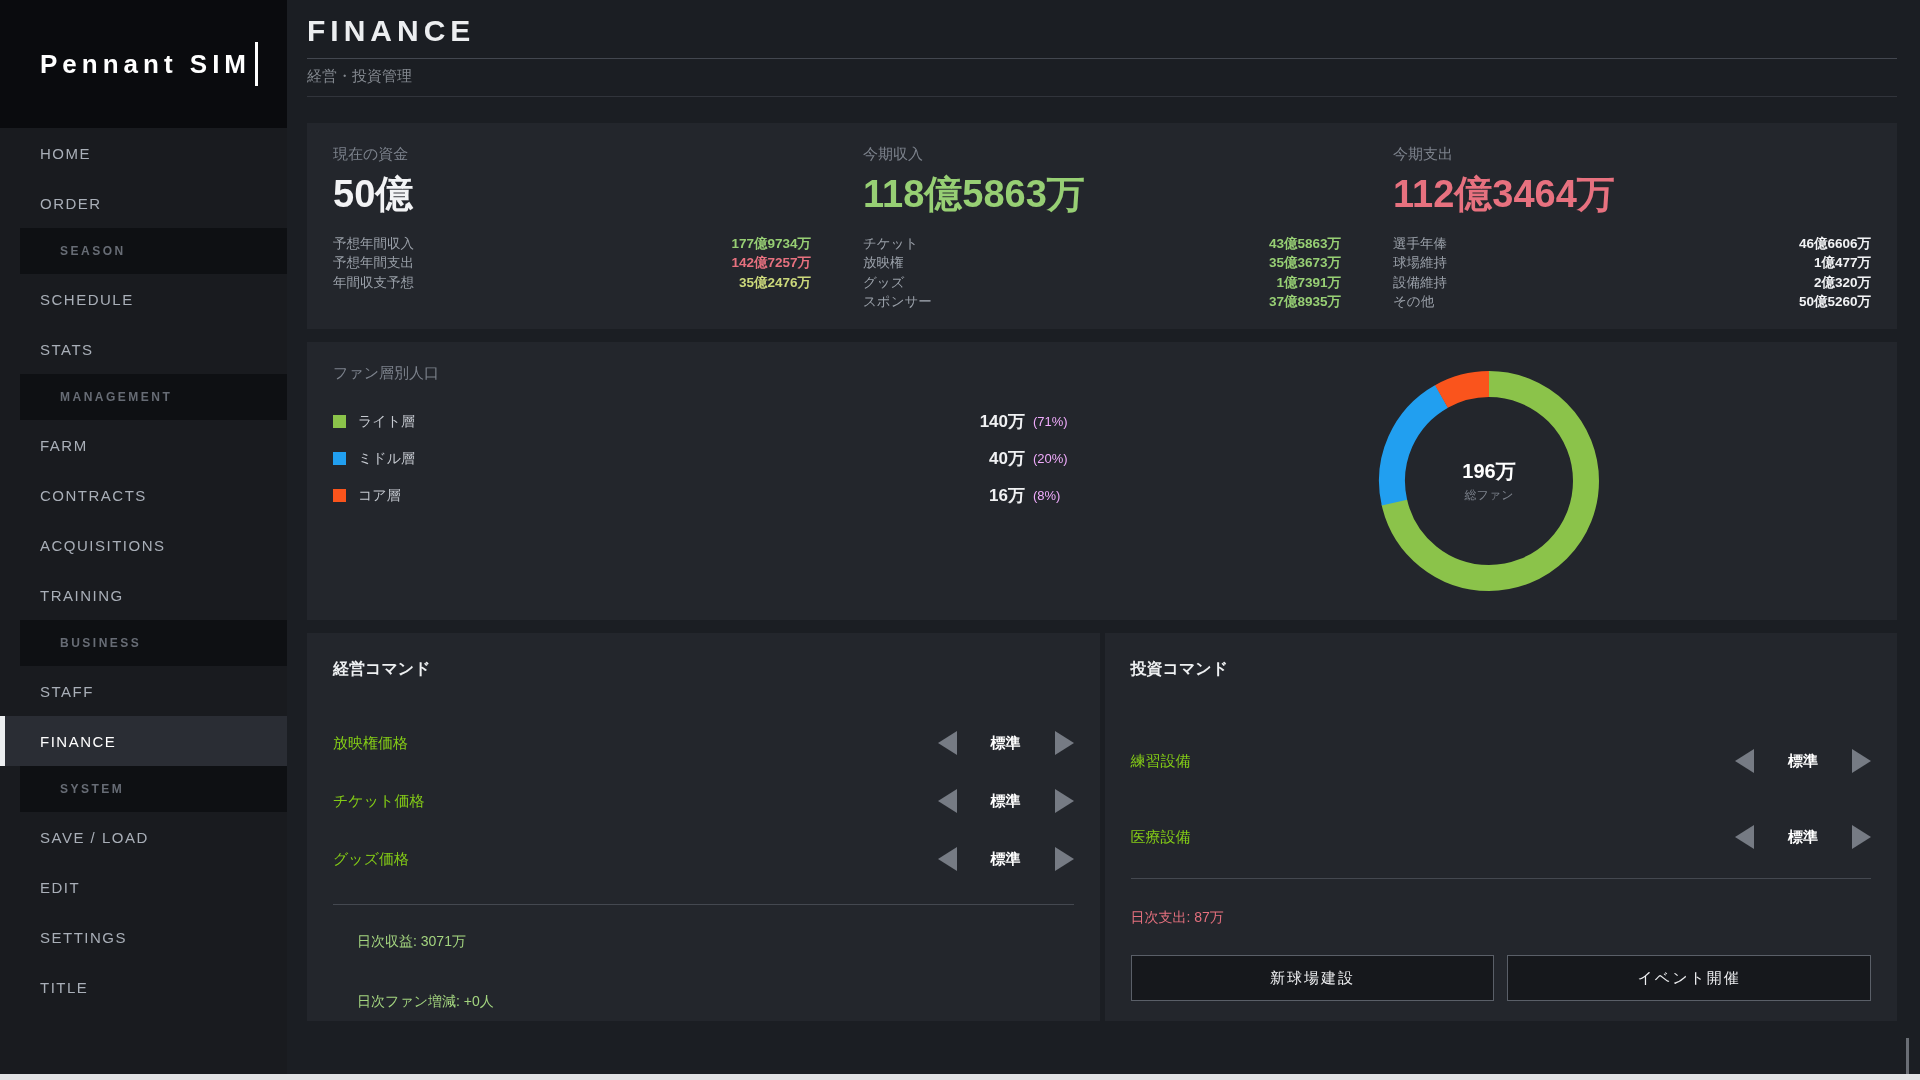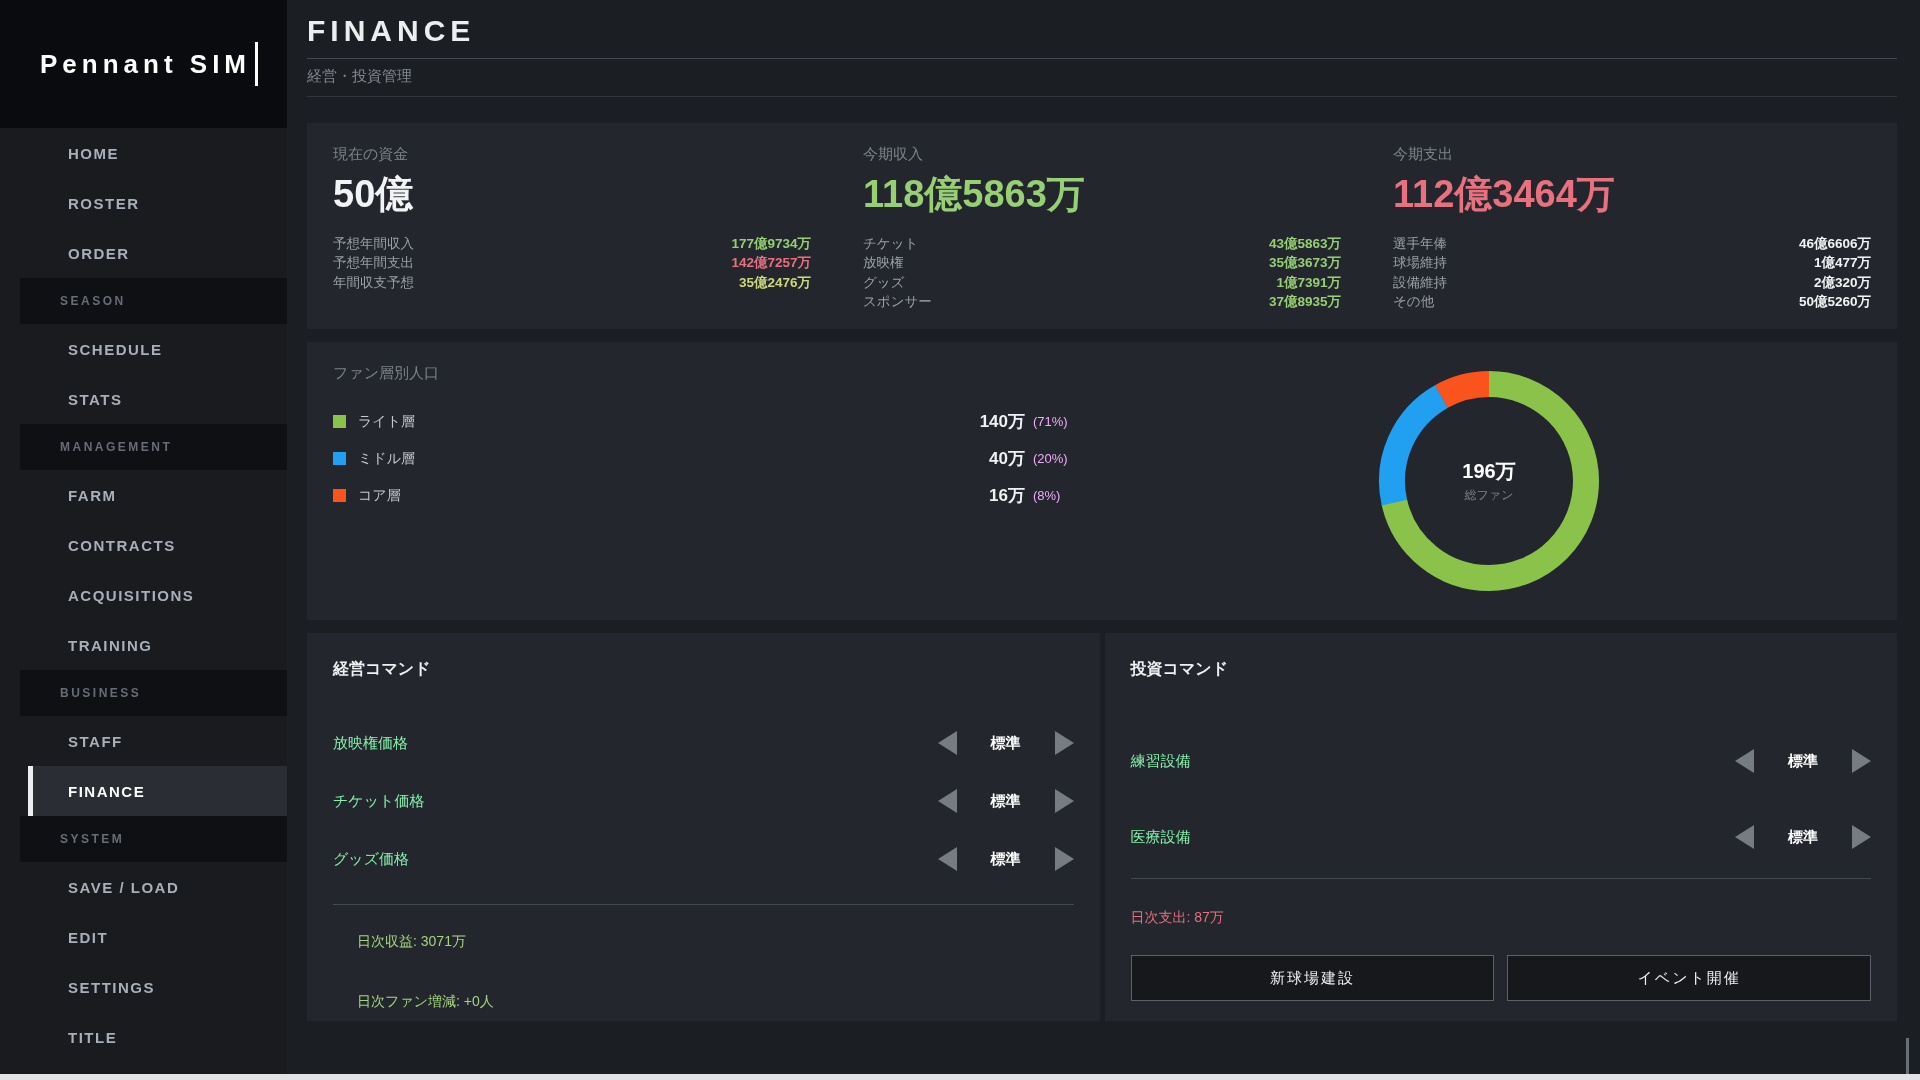--- a/index.html
+++ b/index.html
@@ -10,21 +10,21 @@
     font-family:"Liberation Sans","DejaVu Sans",sans-serif;
     color:#e8eaed;
   }
   
   .sidebar { position:absolute; left:0; top:0; width:287px; height:1080px; background:#191b1f; }
   .logo-area { height:128px; background:#0a0b0e; display:flex; align-items:center; padding-left:40px; }
   .logo-text { color:#ffffff; font-size:26px; font-weight:bold; letter-spacing:5px; white-space:nowrap; }
   .logo-cursor { display:inline-block; width:3px; height:44px; background:#ffffff; margin-left:4px; }
   .nav-item {
     height:50px; display:flex; align-items:center; padding-left:40px;
-    color:#a9afb8; font-size:15px; font-weight:bold; letter-spacing:1.5px; cursor:pointer;margin-left:28px;
+    color:#a9afb8; font-size:15px; font-weight:normal; letter-spacing:1.5px; cursor:pointer;
   }
   .nav-item.active { background:#2a2d34; color:#ffffff; border-left:5px solid #eceef0; padding-left:35px; }
   .nav-section {
     height:46px; display:flex; align-items:center; padding-left:40px; background:#0e1013;
     color:#676c75; font-size:12px; font-weight:bold; letter-spacing:2.5px;margin-left:20px;
   }
   
   .main { position:absolute; left:287px; top:0; width:1633px; height:1080px; padding:14px 23px 0 20px; }
   .page-title { margin:0; color:#eceef0; font-size:30px; font-weight:600; letter-spacing:5px; padding-bottom:10px; border-bottom:1px solid #43474f; }
   .page-subtitle { color:#83888f; font-size:15px; padding:8px 0 10px; border-bottom:1px solid #31343b; }
@@ -56,21 +56,21 @@
   .donut-label { color:#7c828c; font-size:12px; margin-top:2px; }
   
   .commands-row { display:grid; grid-template-columns:1fr 1fr; gap:5px; margin-top:13px; }
   .command-card { height:388px; padding:26px; position:relative; }
   .command-title { color:#eef0f2; font-size:16px; font-weight:bold; }
   .stepper-row { display:flex; align-items:center; height:30px; }
   .mgmt .stepper-row { margin-top:28px; }
   .mgmt .stepper-row:first-child { margin-top:48px; }
   .invest .stepper-row { margin-top:46px; }
   .invest .stepper-row:first-child { margin-top:66px; }
-  .stepper-label { color:#86efac; font-size:15px;font-family:Liberation Serif, serif; }
+  .stepper-label { color:#84cc16; font-size:15px;font-family:Liberation Serif, serif; }
   .stepper-ctrl { margin-left:auto; display:flex; align-items:center; }
   .arrow { width:0; height:0; cursor:pointer; }
   .arrow-left  { border-top:12px solid transparent; border-bottom:12px solid transparent; border-right:19px solid #767b84; }
   .arrow-right { border-top:12px solid transparent; border-bottom:12px solid transparent; border-left:19px solid #767b84; }
   .stepper-value { color:#ffffff; font-size:15px; font-weight:bold; min-width:50px; text-align:center; margin:0 24px; }
   .divider { border-top:1px solid #444850; }
   .mgmt .divider { margin-top:30px; }
   .invest .divider { margin-top:26px; }
   .stat-line { font-size:14px; }
   .mgmt .stat-line { margin-top:28px;margin-left:24px; }
@@ -90,21 +90,20 @@
 </head>
 <body>
 
 <div class="sidebar">
   <div class="logo-area">
     <span class="logo-text">Pennant SIM</span>
     <span class="logo-cursor"></span>
   </div>
   <nav>
       <div class="nav-item">HOME</div>
-      <div class="nav-item">ROSTER</div>
       <div class="nav-item">ORDER</div>
       <div class="nav-section">SEASON</div>
       <div class="nav-item">SCHEDULE</div>
       <div class="nav-item">STATS</div>
       <div class="nav-section">MANAGEMENT</div>
       <div class="nav-item">FARM</div>
       <div class="nav-item">CONTRACTS</div>
       <div class="nav-item">ACQUISITIONS</div>
       <div class="nav-item">TRAINING</div>
       <div class="nav-section">BUSINESS</div>

